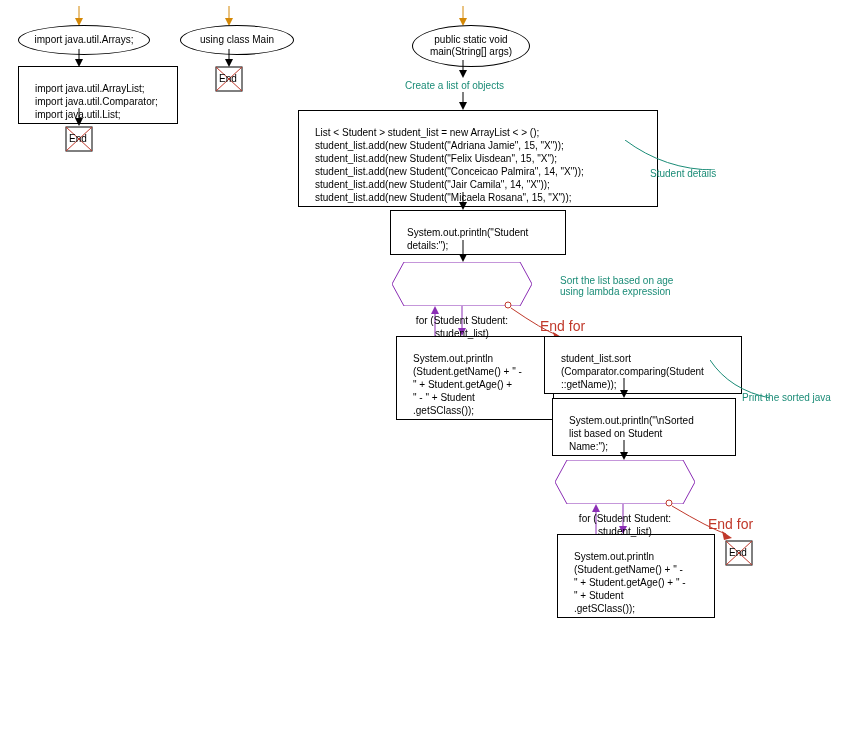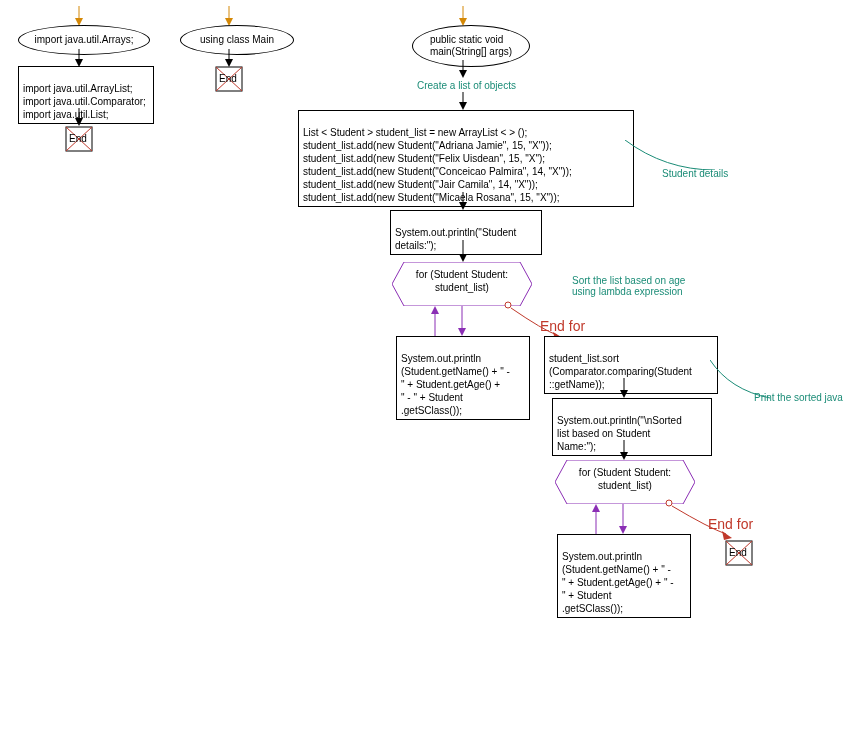--- a/index.html
+++ b/index.html
@@ -9,66 +9,67 @@
     font-size: 10px;
     background: #fff;
     width: 851px;
     height: 753px;
     position: relative;
   }
   .node-box {
     position: absolute;
     border: 1px solid #000;
     background: #fff;
-    padding: 2px 4px;
+    padding: 2px 16px;
     line-height: 1.3;
   }
   .ellipse-box {
     position: absolute;
     border: 1px solid #000;
     border-radius: 50%;
     background: #fff;
     display: flex;
     align-items: center;
     justify-content: center;
+    text-align: center;
     padding: 4px 8px;
     line-height: 1.2;
   }
   .hex-box {
     position: absolute;
     text-align: center;
     line-height: 1.3;
   }
   .hex-box svg {
     position: absolute;
     left: 0;
     top: 0;
   }
   .hex-label {
     position: relative;
     z-index: 2;
-    padding: 6px 14px;
+    padding: 24px 14px;
+    margin-top: 28px;
   }
   .end-box {
     position: absolute;
     width: 28px;
     height: 16px;
   }
   .end-box svg { position:absolute; left:0; top:0; }
   .end-label {
     position:absolute;
     left:4px; top:7px;
     font-size:10px;
     color:#000;
   }
   .annotation {
     position: absolute;
     color: #1b8c77;
     font-size: 10px;
-    margin-left: 12px;
   }
   .red-label {
     position: absolute;
     color: #c0392b;
     font-size: 14px;
   }
   .arrow {
     position: absolute;
   }
 </style>

